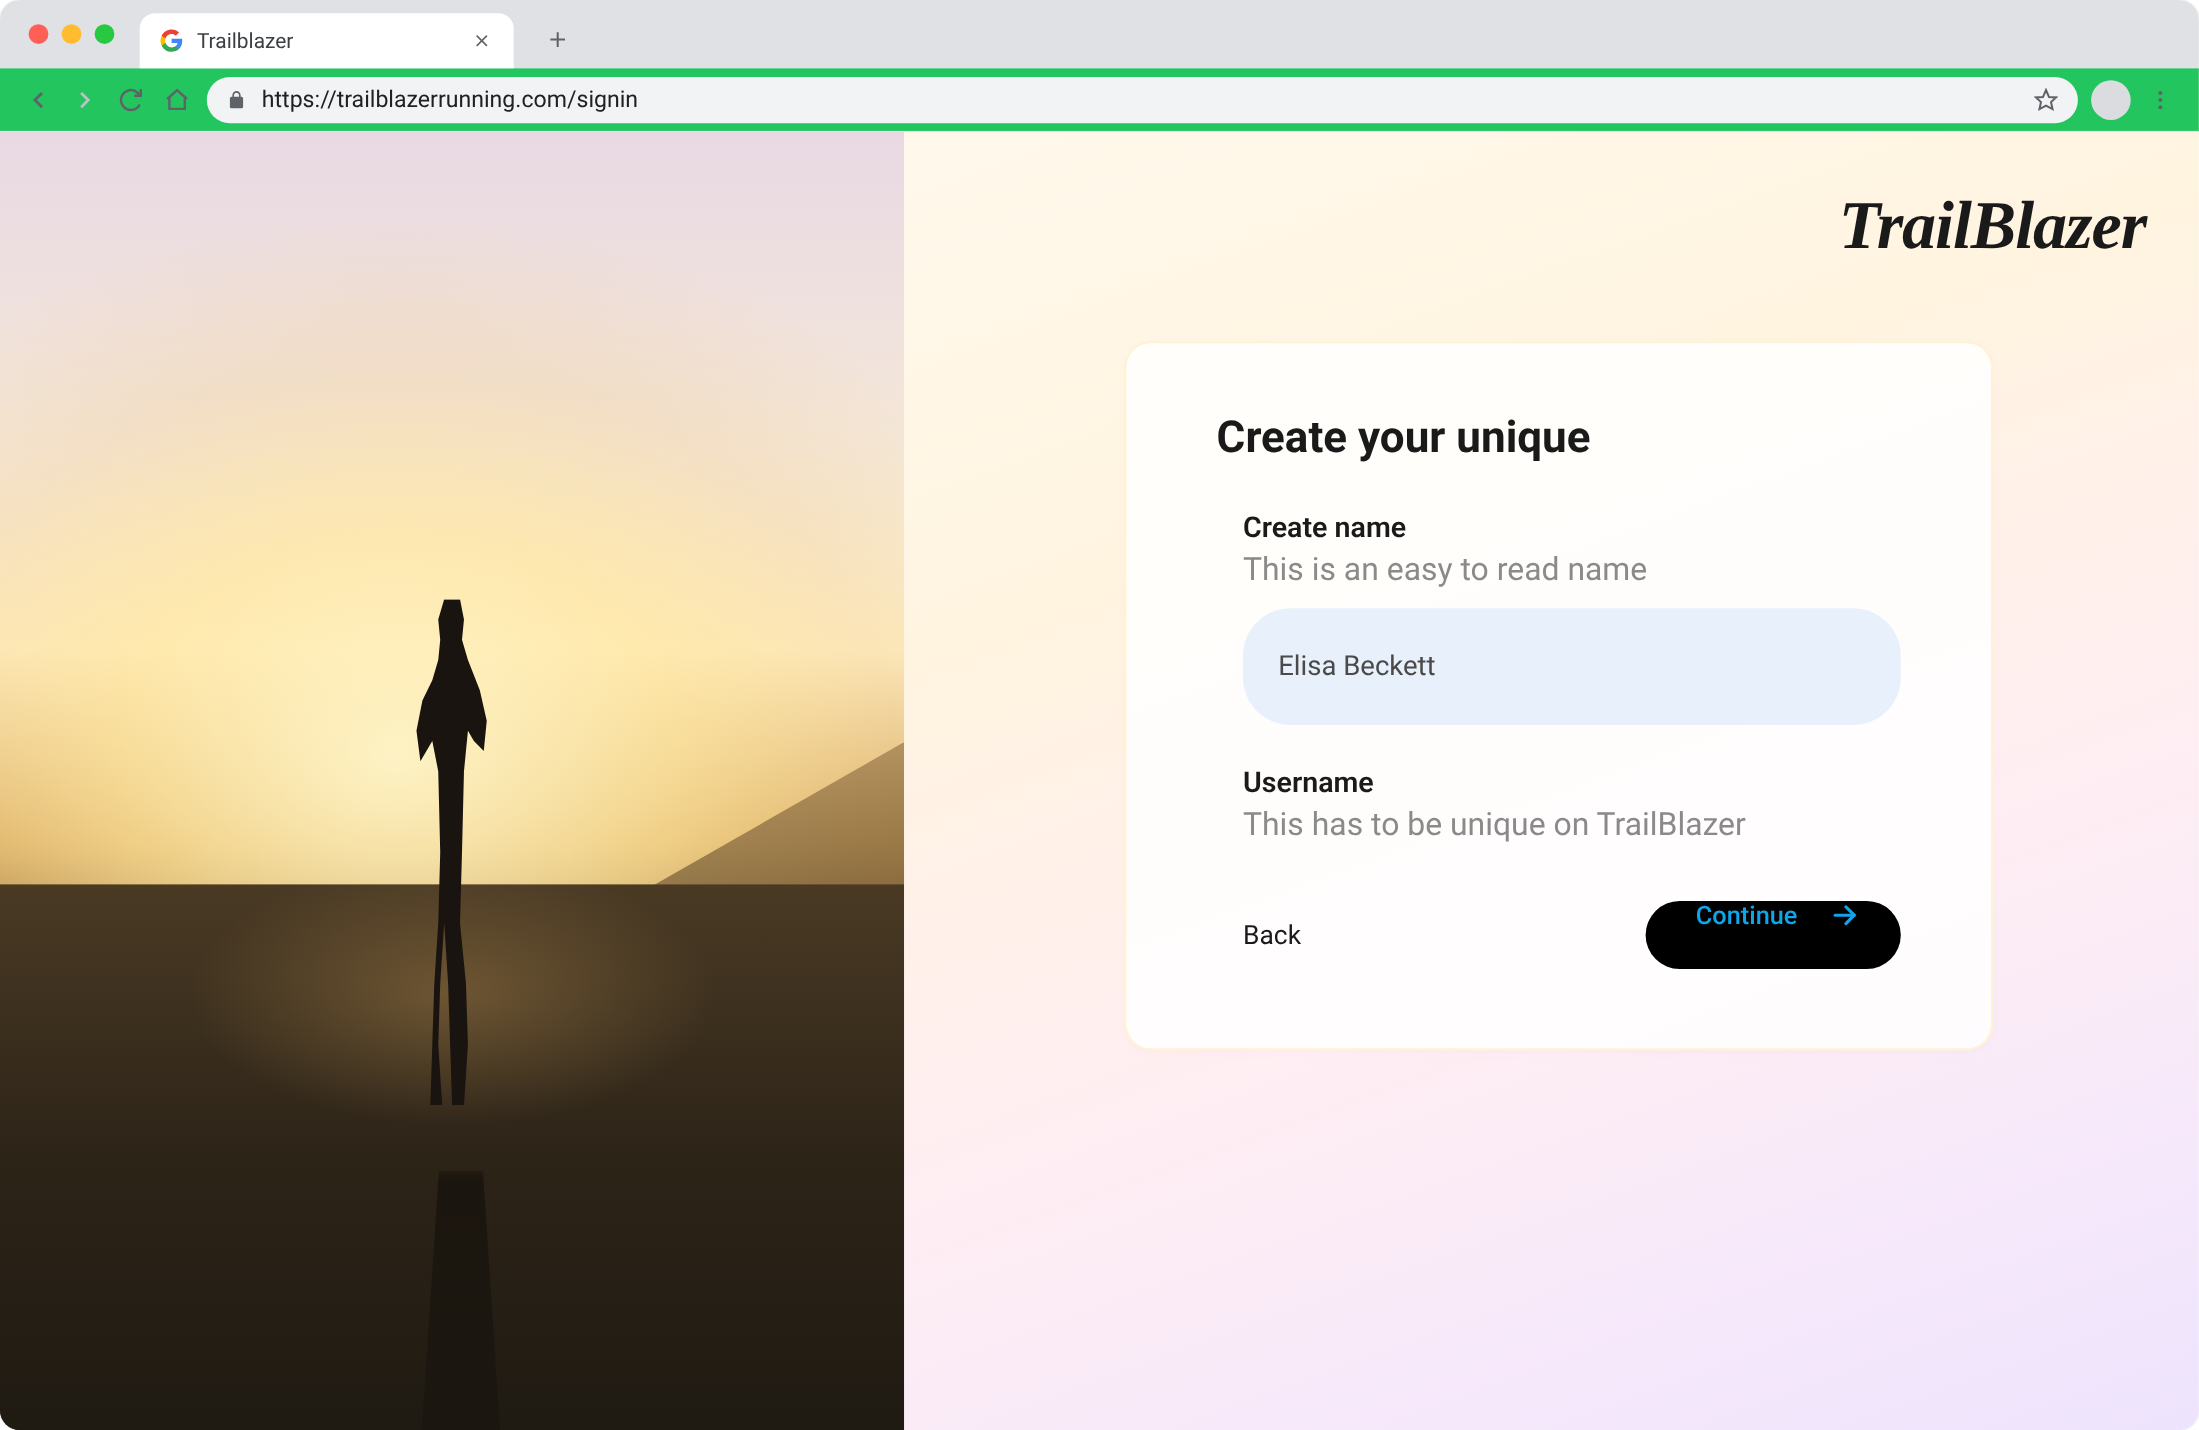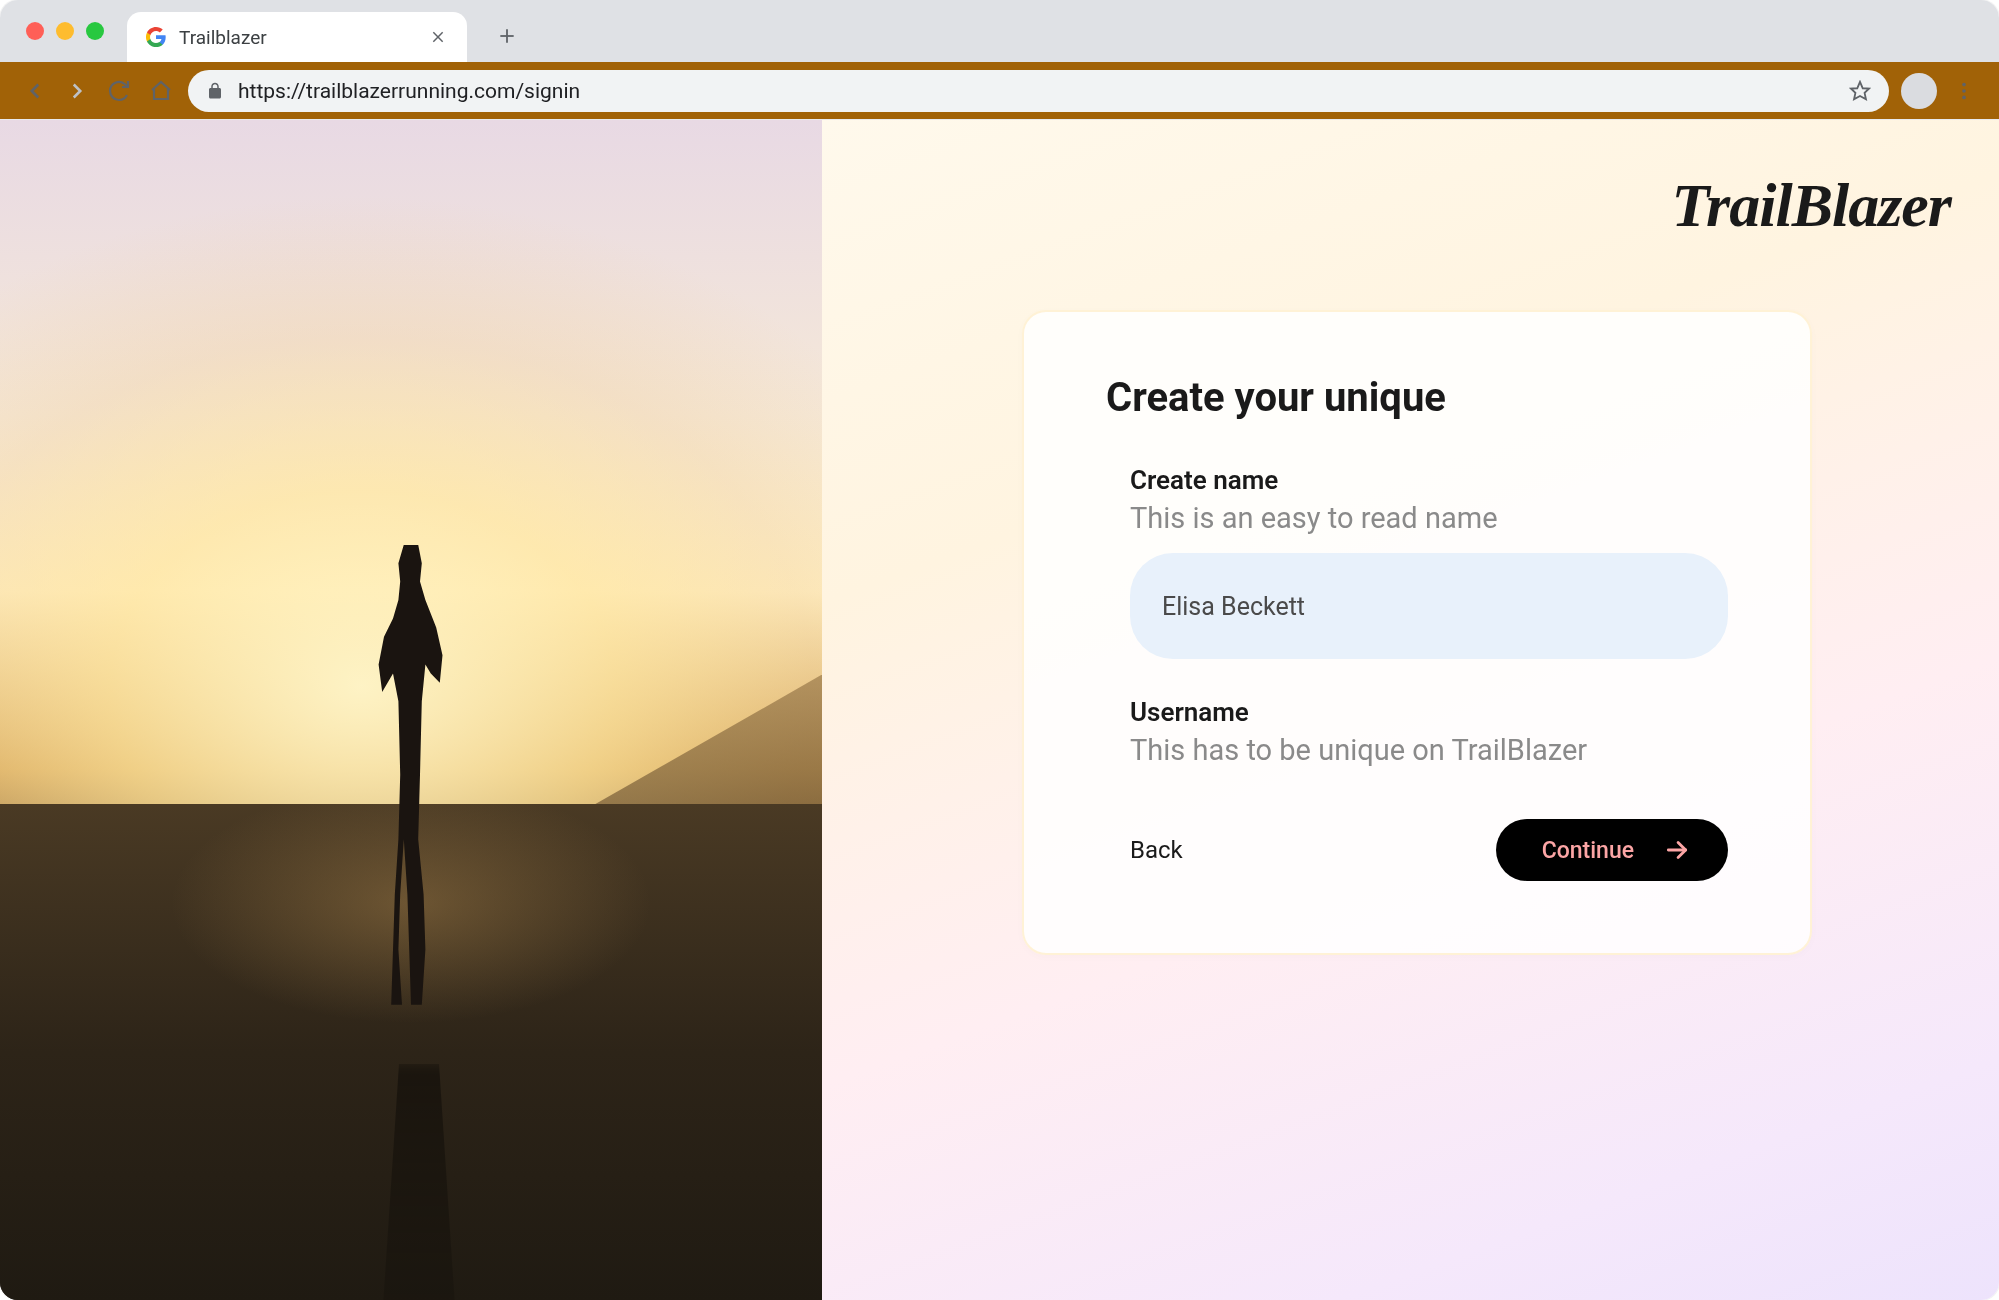--- a/index.html
+++ b/index.html
@@ -101,21 +101,21 @@
       color: #5f6368;
       font-size: 26px;
       margin-left: 20px;
       margin-bottom: 6px;
       cursor: pointer;
     }
 
     
     .address-bar-row {
       height: 58px;
-      background: #a16207;
+      background: #22c55e;
       display: flex;
       align-items: center;
       padding: 16px 14px;
       gap: 0;
       border-bottom: 1px solid #e8eaed;
     }
 
     .nav-button {
       width: 42px;
       height: 42px;
@@ -351,29 +351,29 @@
       font-size: 24px;
       color: #1a1a1a;
       background: none;
       border: none;
       cursor: pointer;
       font-family: inherit;
     }
 
     .continue-button {
       background: #000;
-      color: #fca5a5;
+      color: #0ea5e9;
       border: none;
       height: 62px;
       padding: 0 38px 0 46px;
       border-radius: 31px;
       font-size: 23px;
       font-weight: 500;
       display: flex;
-      align-items: center;
+      align-items: flex-start;
       gap: 30px;
       cursor: pointer;
       font-family: inherit;
     }
 
     .continue-button svg {
       width: 26px;
       height: 26px;
     }
   </style>

